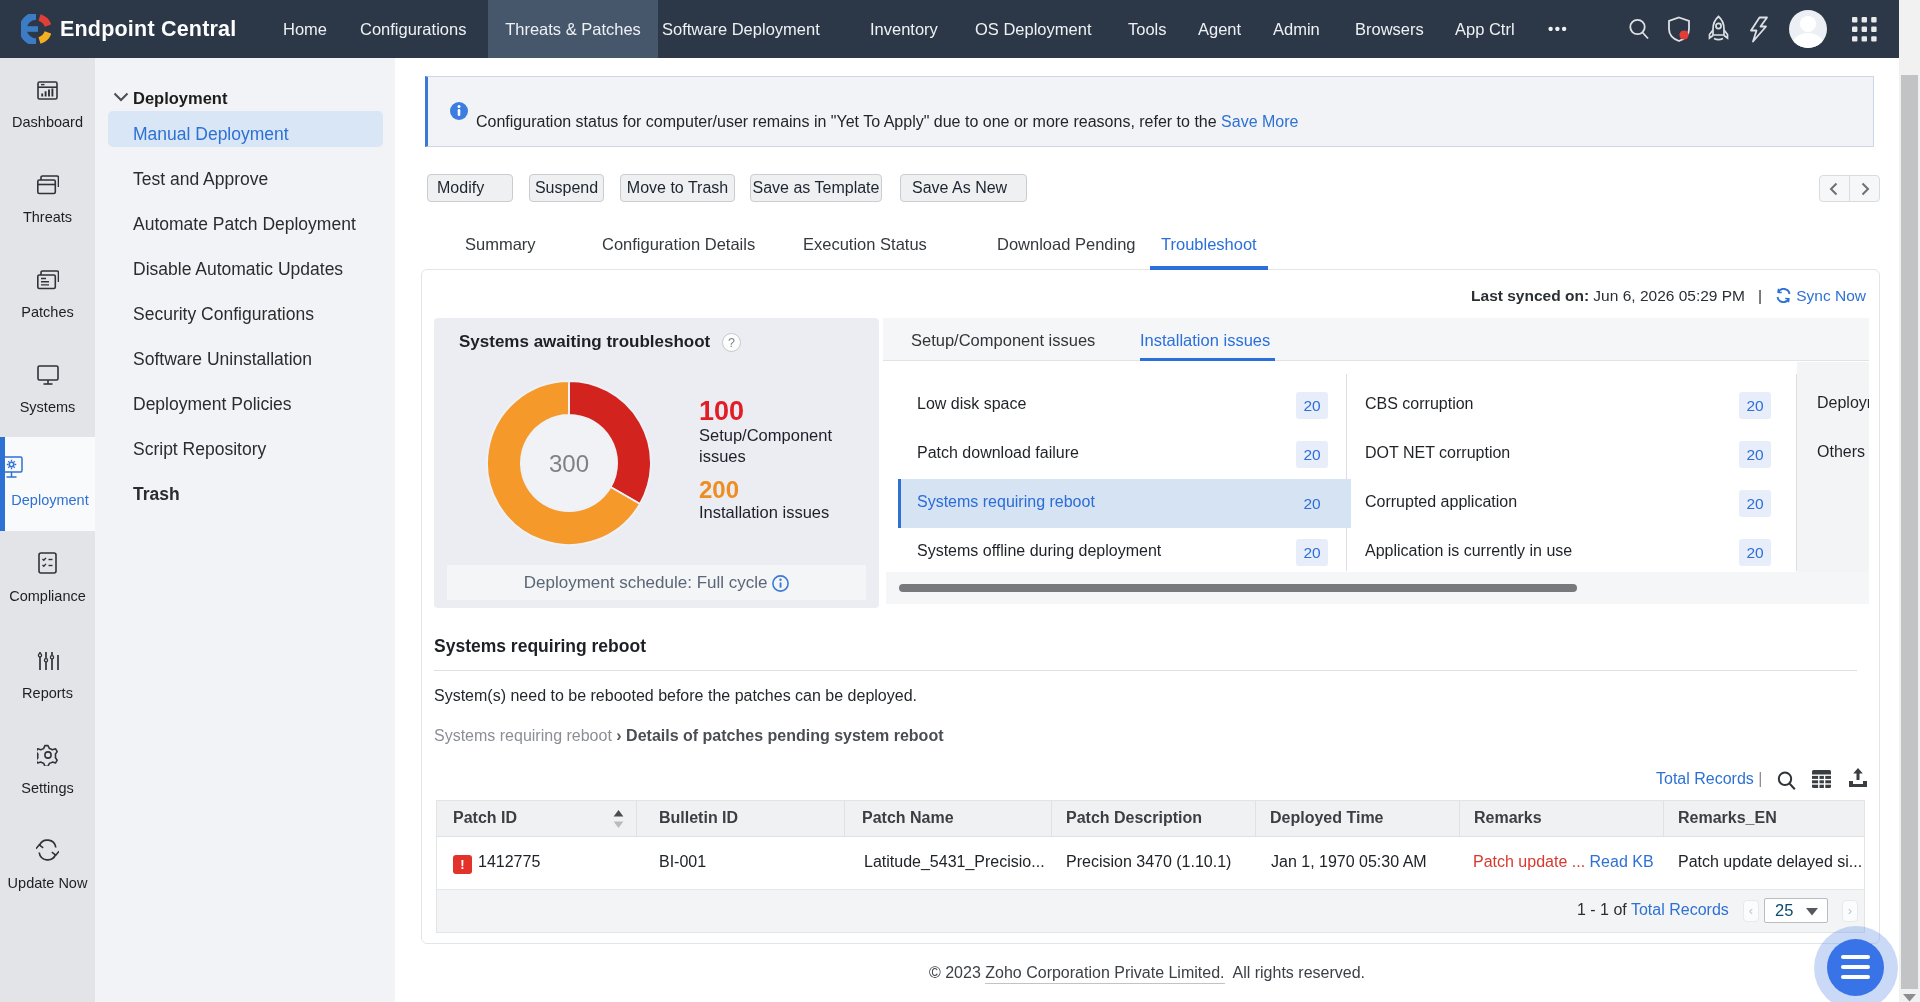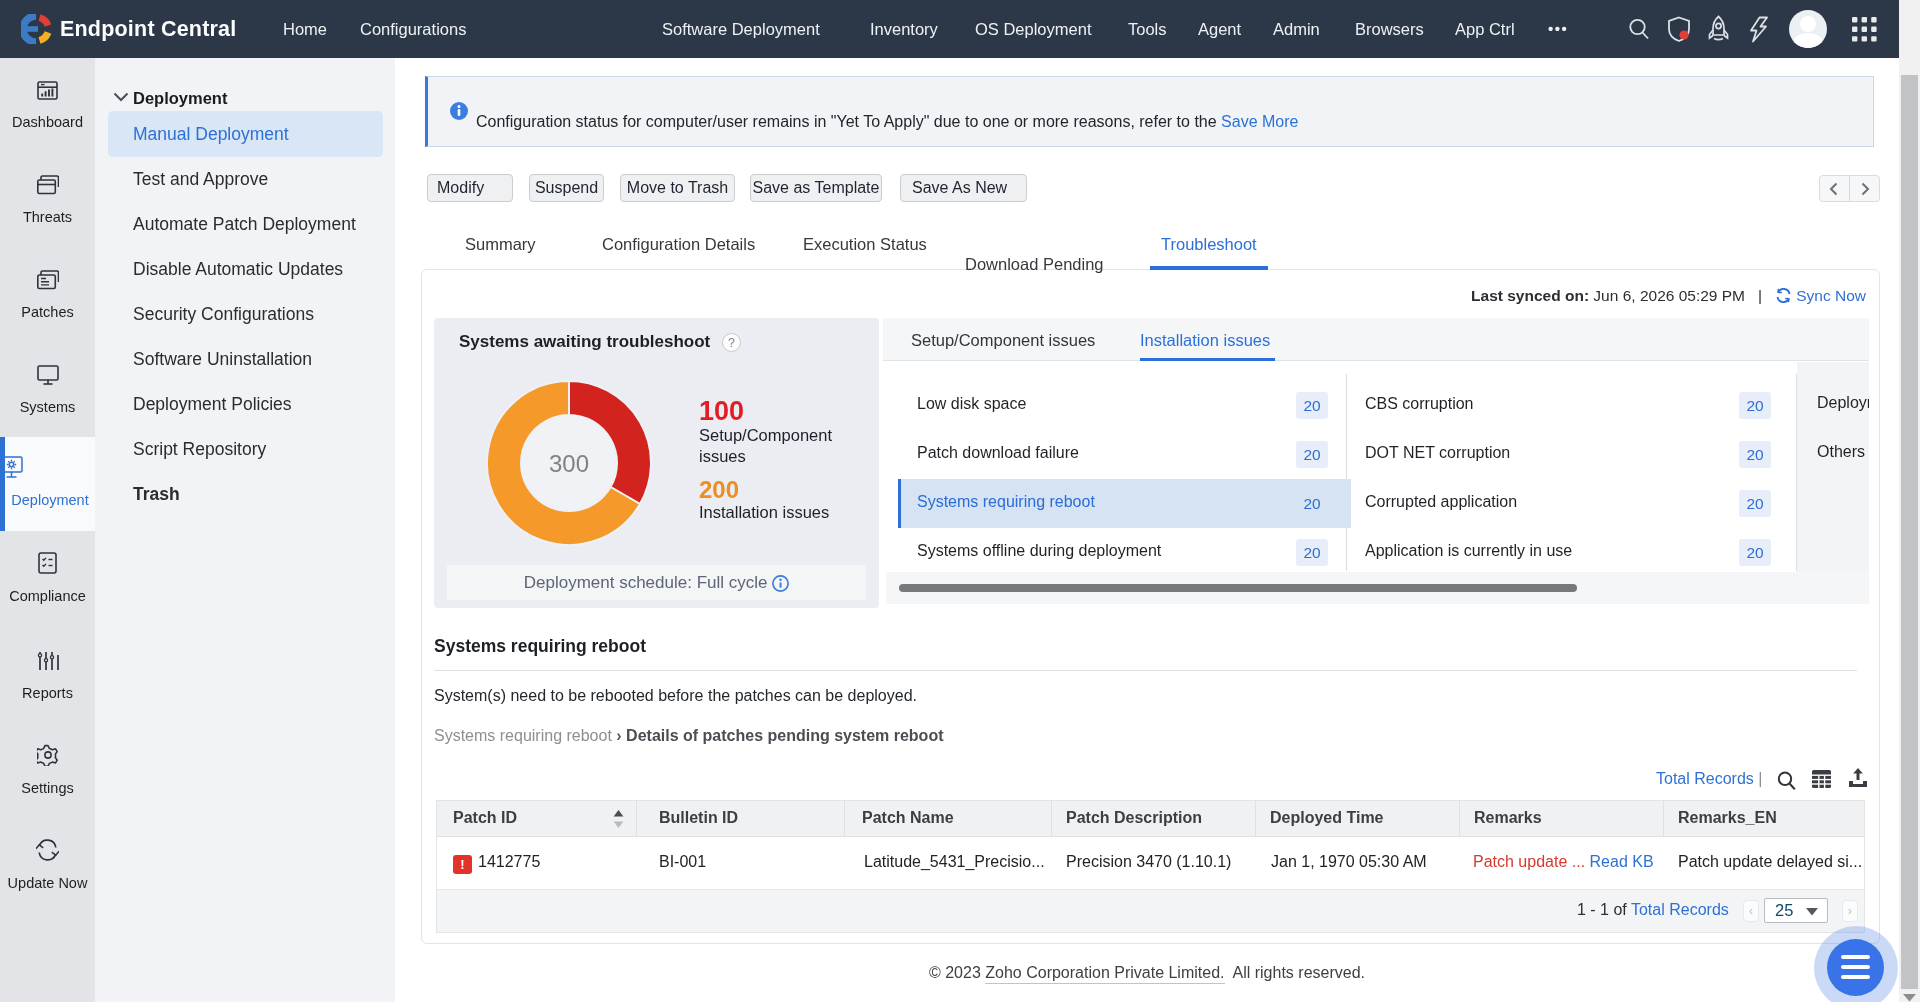--- a/index.html
+++ b/index.html
@@ -19,21 +19,21 @@
 #rail { position:absolute; left:0; top:58px; width:95px; height:944px; background:#e3e4e8; }
 .ritem { position:absolute; left:0; width:95px; text-align:center; color:#1d1f22; }
 .ritem .lbl { font-size:14.5px; margin-top:14px; }
 .ritem svg { display:block; margin:0 auto; }
 .ritem.active { background:#f9fafb; border-left:5px solid #2e71d4; }
 .ritem.active .lbl { color:#2e71d4; }
 
 
 #submenu { position:absolute; left:95px; top:58px; width:300px; height:944px; background:#f2f3f6; }
 #subhead { position:absolute; top:31px; font-size:16.5px; font-weight:bold; color:#1c1c1c; }
-.sitem { position:absolute; left:13px; width:275px; height:46px; line-height:46px; padding-left:25px; font-size:17.5px; color:#2c2c2e; border-radius:5px; }
+.sitem { position:absolute; left:13px; width:275px; height:36px; line-height:46px; padding-left:25px; font-size:17.5px; color:#2c2c2e; border-radius:5px; }
 .sitem.active { background:#d9e6f6; color:#2e71d4; }
 
 
 #main { position:absolute; left:395px; top:58px; width:1504px; height:944px; background:#fff; }
 
 #banner { position:absolute; left:30px; top:18px; width:1449px; height:71px; background:#f1f3f7; border:1px solid #ccd6e6; border-left:3px solid #3c78d8; }
 #banner .t1 { position:absolute; left:48px; top:10px; font-size:16.5px; color:#3467cd; }
 #banner .t2 { position:absolute; left:48px; top:36px; font-size:16px; color:#232629; }
 .blue { color:#2e71d4; }
 
@@ -79,20 +79,21 @@
 <div id="header">
   <svg id="logo" viewBox="0 0 30 30">
     <path d="M15 2 A13 13 0 0 0 15 28" fill="none" stroke="#3b7cc4" stroke-width="7.5"></path>
     <rect x="4" y="12.2" width="13" height="5.6" fill="#3b7cc4"></rect>
     <path d="M18.5 3.5 A13 13 0 0 1 27 11.5" fill="none" stroke="#e03e36" stroke-width="7"></path>
     <path d="M27 18.5 A13 13 0 0 1 18.5 26.5" fill="none" stroke="#f5b021" stroke-width="7"></path>
   </svg>
   <div id="brand">Endpoint Central</div>
   <div class="nav" style="left:283px;">Home</div>
   <div class="nav" style="left:360px;">Configurations</div>
+  <div class="nav active" style="left:488px; width:170px;">Threats &amp; Patches</div>
   <div class="nav" style="left:639px;margin-left:23px;">Software Deployment</div>
   <div class="nav" style="left:870px;">Inventory</div>
   <div class="nav" style="left:975px;">OS Deployment</div>
   <div class="nav" style="left:1128px;">Tools</div>
   <div class="nav" style="left:1198px;">Agent</div>
   <div class="nav" style="left:1273px;">Admin</div>
   <div class="nav" style="left:1355px;">Browsers</div>
   <div class="nav" style="left:1455px;">App Ctrl</div>
   <div class="nav" style="left:1548px; font-size:15px; letter-spacing:1.5px; font-weight:bold;">•••</div>
   <svg class="hic" style="left:1627px; top:17px;" width="24" height="24" viewBox="0 0 24 24" fill="none" stroke="#dde1e6" stroke-width="1.8">
@@ -254,21 +255,21 @@
         <path d="M7.5 1.5 L2 7 L7.5 12.5"></path>
       </svg>
     <div style="position:absolute; left:29px; top:0; width:1px; height:25px; background:#d9dcdf;"></div>
     <svg style="position:absolute; left:41px; top:6px;" width="9" height="14" viewBox="0 0 9 14" fill="none" stroke="#6d7176" stroke-width="2">
         <path d="M1.5 1.5 L7 7 L1.5 12.5"></path>
       </svg>
   </div>
   <div class="tab" style="left:70px;">Summary</div>
   <div class="tab" style="left:207px;">Configuration Details</div>
   <div class="tab" style="left:408px;">Execution Status</div>
-  <div class="tab" style="left:570px;margin-top:20px;">Download Pending</div>
+  <div class="tab" style="left:602px;">Download Pending</div>
   <div class="tab active" style="left:755px;">Troubleshoot</div>
   <div id="container">
     <div style="position:absolute; right:13px; top:17px; font-size:15.5px; color:#2b2f33;"><b>Last synced on:</b> Jun 6, 2026 05:29 PM&nbsp;&nbsp; |&nbsp;&nbsp; <svg width="17" height="15" viewBox="0 0 17 15" style="vertical-align:-2px;" fill="none" stroke="#2e71d4" stroke-width="1.9">
           <path d="M14.5 6 A6 6 0 0 0 3.2 4.2"></path>
           <path d="M2.5 9 A6 6 0 0 0 13.8 10.8"></path>
           <path d="M3.5 0.8 L3.2 4.4 L6.8 4.6" stroke-width="1.5"></path>
           <path d="M13.5 14.2 L13.8 10.6 L10.2 10.4" stroke-width="1.5"></path>
         </svg> <span class="blue">Sync Now</span></div>
     <div id="gpanel">
       <div style="position:absolute; left:25px; top:14px; font-size:17px; font-weight:bold; color:#1d2025;">Systems awaiting troubleshoot</div>

